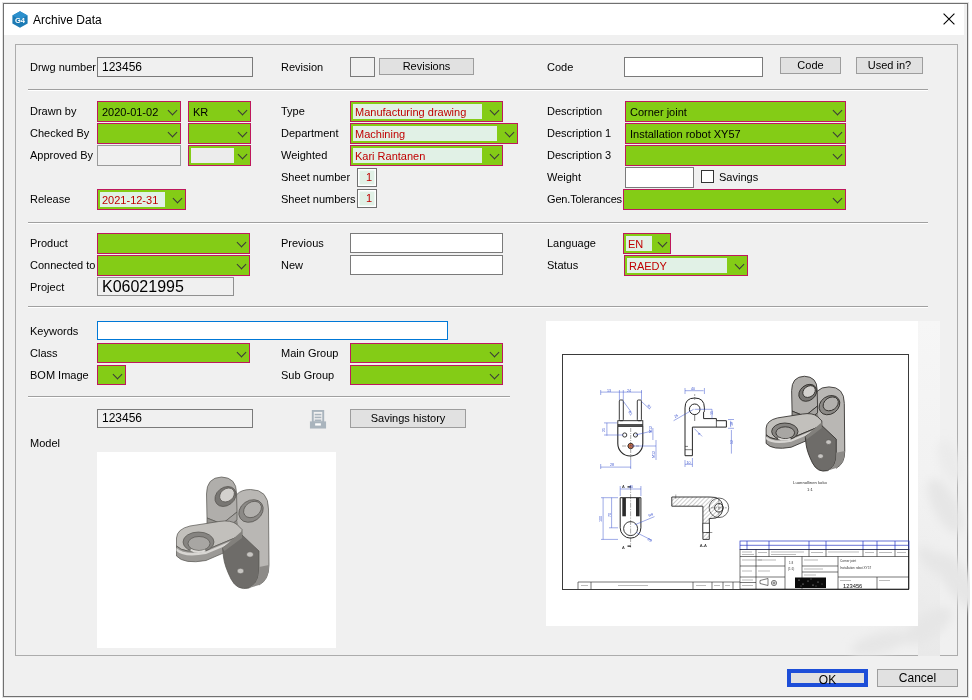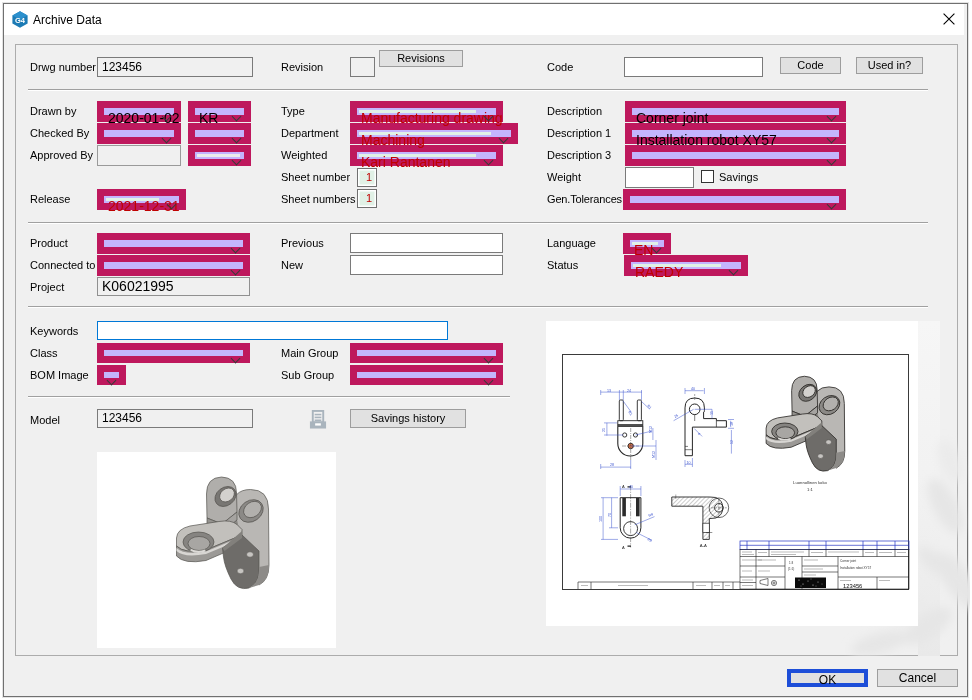--- a/index.html
+++ b/index.html
@@ -1,21 +1,21 @@
 <!DOCTYPE html>
 <html><head><meta charset="utf-8">
 <style>
   html,body{margin:0;padding:0;width:972px;height:700px;background:#fff;overflow:hidden}
   body{position:relative;font-family:"Liberation Sans",sans-serif;-webkit-font-smoothing:antialiased}
   .dlg{position:absolute;left:3px;top:3px;width:963px;height:692px;background:#f0f0f0;border:1px solid #707070;box-shadow:0 0 0 1px #e3e3e3}
   .titlebar{position:absolute;left:4px;top:4px;width:960px;height:31px;background:#fff}
   .title{position:absolute;left:33px;top:13px;font-size:12px;color:#000}
   .lbl{position:absolute;font-size:11px;color:#000;white-space:nowrap}
   .tb{position:absolute;box-sizing:border-box;background:#fff;border:1px solid #7a7a7a;font-size:12px;color:#000;line-height:18px;padding-left:4px;white-space:nowrap;overflow:hidden}
-  .cb{position:absolute;box-sizing:border-box;background:#c4b5fd;border:7px solid #be185d;font-size:14px;color:#000;line-height:18px;white-space:nowrap}
+  .cb{position:absolute;box-sizing:border-box;background:#84cc16;border:1px solid #be185d;font-size:11px;color:#000;line-height:18px;white-space:nowrap}
   .cb .tx{position:absolute;left:4px;top:1px;z-index:2}
   .gf{position:absolute;left:2px;top:2px;bottom:2px;width:calc(100% - 22px);background:#e1f1e6;z-index:1}
   .red{color:#c00000}
   .ch{position:absolute;right:4.5px;top:4.8px;width:6px;height:6px;border-left:1.1px solid #3a3a3a;border-bottom:1.1px solid #3a3a3a;transform:rotate(-45deg);z-index:2}
   .chs{top:5px}
   .dis{background:#f0f0f0}
   .btn{position:absolute;box-sizing:border-box;background:#e1e1e1;border:1px solid #9d9d9d;font-size:11px;color:#000;text-align:center}
   .sep{position:absolute;height:1px;background:#a0a0a0;border-bottom:1px solid #fff;left:28px;width:900px}
   .gb{position:absolute;left:15px;top:44px;width:941px;height:610px;border:1px solid #acacac}
   .sq{position:absolute;box-sizing:border-box;border:1px solid #707070;background:#e1f1e6;box-shadow:inset 0 0 0 1.5px #fff;font-size:11px;color:#c00000;text-align:right;padding-right:4px;line-height:17px}
@@ -61,21 +61,21 @@
       <ellipse cx="130" cy="140" rx="22" ry="10" transform="rotate(70 130 140)"></ellipse>
       <ellipse cx="90" cy="290" rx="20" ry="9" transform="rotate(-40 90 290)"></ellipse>
     </g>
   </g>
 </svg>
 
 <div class="lbl" style="left:30px;top:61px">Drwg number</div>
 <div class="tb dis" style="left:97px;top:57px;width:156px;height:20px">123456</div>
 <div class="lbl" style="left:281px;top:61px">Revision</div>
 <div class="tb dis" style="left:350px;top:57px;width:25px;height:20px"></div>
-<div class="btn" style="left:379px;top:50px;width:84px;height:17px;line-height:15px">Revisions</div>
+<div class="btn" style="left:379px;top:58px;width:95px;height:17px;line-height:15px">Revisions</div>
 <div class="lbl" style="left:547px;top:61px">Code</div>
 <div class="tb" style="left:624px;top:57px;width:139px;height:20px"></div>
 <div class="btn" style="left:780px;top:57px;width:61px;height:17px;line-height:15px">Code</div>
 <div class="btn" style="left:856px;top:57px;width:67px;height:17px;line-height:15px">Used in?</div>
 <div class="sep" style="top:89px"></div>
 
 <div class="lbl" style="left:30px;top:105px">Drawn by</div>
 <div class="lbl" style="left:30px;top:127px">Checked By</div>
 <div class="lbl" style="left:30px;top:149px">Approved By</div>
 <div class="lbl" style="left:30px;top:193px">Release</div>
@@ -153,21 +153,21 @@
 
 <div class="lbl" style="left:30px;top:237px">Product</div>
 <div class="lbl" style="left:30px;top:259px">Connected to</div>
 <div class="lbl" style="left:30px;top:281px">Project</div>
 <div class="cb" style="left:97px;top:233px;width:153px;height:21px">
     <i class="ch"></i>
   </div>
 <div class="cb" style="left:97px;top:255px;width:153px;height:21px">
     <i class="ch"></i>
   </div>
-<div class="tb dis" style="left:97px;top:277px;width:153px;height:19px;border-color:#909090;font-size:14px;line-height:17px">K06021995</div>
+<div class="tb dis" style="left:97px;top:277px;width:137px;height:19px;border-color:#909090;font-size:16px;line-height:17px">K06021995</div>
 <div class="lbl" style="left:281px;top:237px">Previous</div>
 <div class="lbl" style="left:281px;top:259px">New</div>
 <div class="tb" style="left:350px;top:233px;width:153px;height:20px"></div>
 <div class="tb" style="left:350px;top:255px;width:153px;height:20px"></div>
 <div class="lbl" style="left:547px;top:237px">Language</div>
 <div class="lbl" style="left:547px;top:259px">Status</div>
 <div class="cb" style="left:623px;top:233px;width:48px;height:21px">
     <b class="gf" style="width:26px"></b>
     <span class="tx red">EN</span>
     <i class="ch"></i>
@@ -192,21 +192,21 @@
 <div class="lbl" style="left:281px;top:347px">Main Group</div>
 <div class="cb" style="left:350px;top:343px;width:153px;height:20px">
     <i class="ch chs"></i>
   </div>
 <div class="lbl" style="left:281px;top:369px">Sub Group</div>
 <div class="cb" style="left:350px;top:365px;width:153px;height:20px">
     <i class="ch chs"></i>
   </div>
 <div class="sep" style="top:396px;width:482px"></div>
 
-<div class="lbl" style="left:30px;top:414px">Model</div>
+<div class="lbl" style="left:30px;top:437px">Model</div>
 <div class="tb dis" style="left:97px;top:409px;width:156px;height:19px;line-height:17px">123456</div>
 
 <svg style="position:absolute;left:309px;top:410px" width="18" height="19" viewBox="0 0 18 20">
   <rect x="3.5" y="1" width="11" height="12" fill="none" stroke="#a9b4bd" stroke-width="2"></rect>
   <rect x="5.5" y="4" width="7" height="1.6" fill="#a9b4bd"></rect>
   <rect x="5.5" y="7" width="7" height="1.6" fill="#a9b4bd"></rect>
   <rect x="5.5" y="10" width="7" height="1.6" fill="#a9b4bd"></rect>
   <rect x="0.5" y="12" width="17" height="7.5" fill="#a9b4bd"></rect>
   <rect x="6" y="14" width="6" height="2.4" fill="#fff"></rect>
 </svg>

